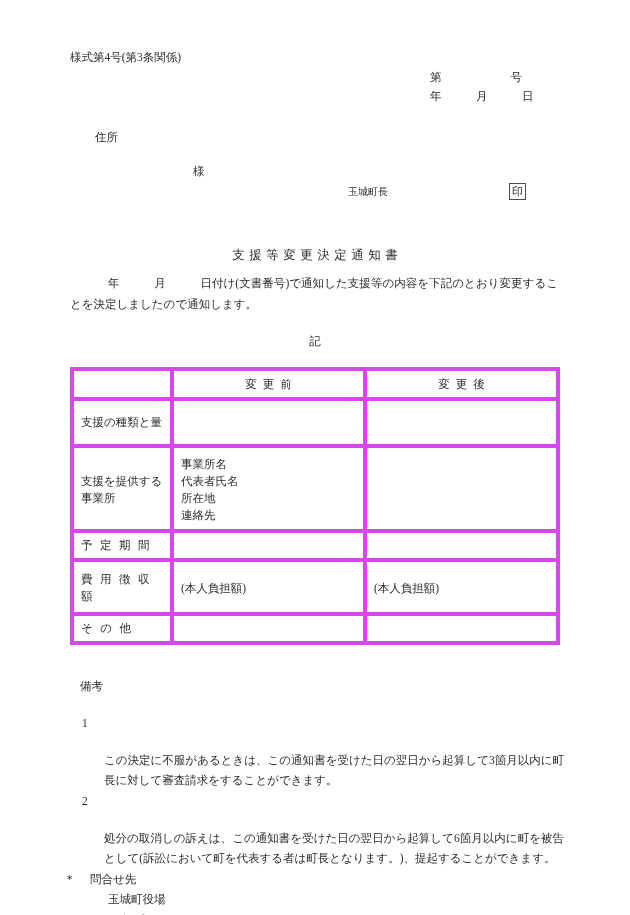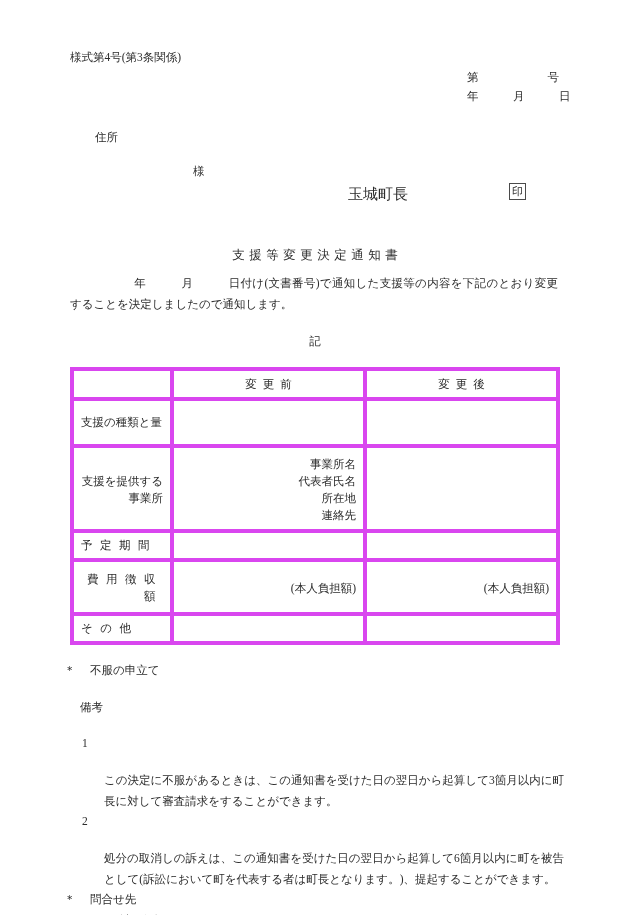--- a/index.html
+++ b/index.html
@@ -33,40 +33,40 @@
     white-space: nowrap;
   }
 
   .doc-meta {
     position: absolute;
     left: 430px;
     top: 68px;
     font-size: 11.5px;
     line-height: 19px;
   }
-  .doc-meta div { white-space: pre; margin-left: 37px; }
+  .doc-meta div { white-space: pre; }
 
   
   .addr-label {
     position: absolute;
     left: 95px;
     top: 130px;
     font-size: 11.5px;
   }
   .sama {
     position: absolute;
     left: 193px;
     top: 164px;
     font-size: 11.5px;
   }
   .issuer {
     position: absolute;
     left: 348px;
     top: 185px;
-    font-size: 15px;
+    font-size: 10px;
   }
   .seal-box {
     position: absolute;
     left: 509px;
     top: 183px;
     width: 17px;
     height: 17px;
     border: 1px solid #4a4a4a;
     font-size: 11px;
     line-height: 15px;
@@ -89,21 +89,21 @@
   .body-para {
     position: absolute;
     left: 70px;
     top: 273px;
     width: 488px;
     font-size: 11.5px;
     line-height: 21px;
     text-align: justify;
   }
   .body-para .lead-indent { display: inline-block; width: 38px; }
-  .body-para .date-slot { letter-spacing: 0; margin-left: 26px; }
+  .body-para .date-slot { letter-spacing: 0; }
 
   
   .ki {
     position: absolute;
     left: 0;
     right: 0;
     top: 334px;
     text-align: center;
     font-size: 11.5px;
   }
@@ -133,21 +133,21 @@
     letter-spacing: 6px;
     text-indent: 6px;
     height: 30px;
   }
   .row-kind    { height: 47px; }
   .row-office  { height: 85px; vertical-align: top !important; }
   .row-period  { height: 26px; }
   .row-fee     { height: 54px; vertical-align: top !important; }
   .row-other   { height: 29px; }
 
-  .row-office td, .row-fee td { padding-top: 6px; text-align: right; }
+  .row-office td, .row-fee td { padding-top: 6px; }
   .label-spread { letter-spacing: 7.5px; }
   .label-mid { vertical-align: middle !important; }
   .cell-lines { line-height: 17.5px; }
 
   
   .notes {
     position: absolute;
     left: 64px;
     top: 660px;
     width: 500px;
@@ -236,21 +236,20 @@
       </tr>
       <tr class="row-other">
         <td class="label-spread">その他</td>
         <td></td>
         <td></td>
       </tr>
     </tbody>
   </table>
 
   <div class="notes">
-    <div class="note-line"><span class="note-star">＊</span><span>不服の申立て</span></div>
     <div class="note-head">備考</div>
 
     <div class="note-item">
       <span class="note-num">1</span>
       <span class="note-text">この決定に不服があるときは、この通知書を受けた日の翌日から起算して3箇月以内に町長に対して審査請求をすることができます。</span>
     </div>
     <div class="note-item">
       <span class="note-num">2</span>
       <span class="note-text">処分の取消しの訴えは、この通知書を受けた日の翌日から起算して6箇月以内に町を被告として(訴訟において町を代表する者は町長となります。)、提起することができます。</span>
     </div>

